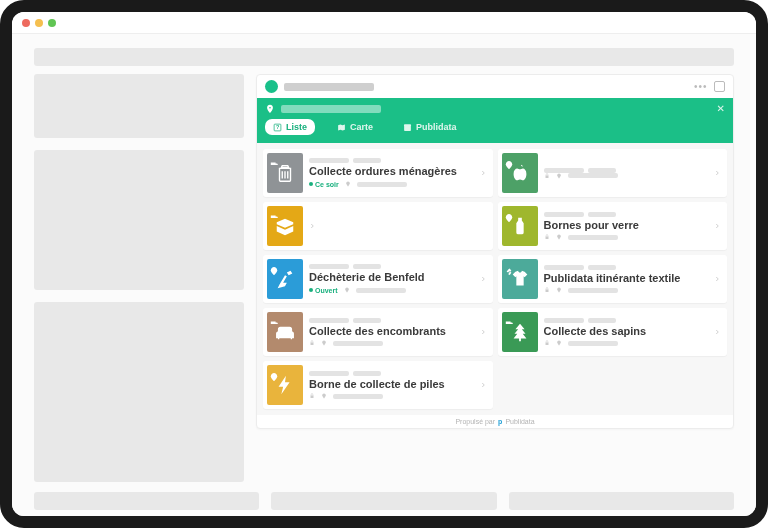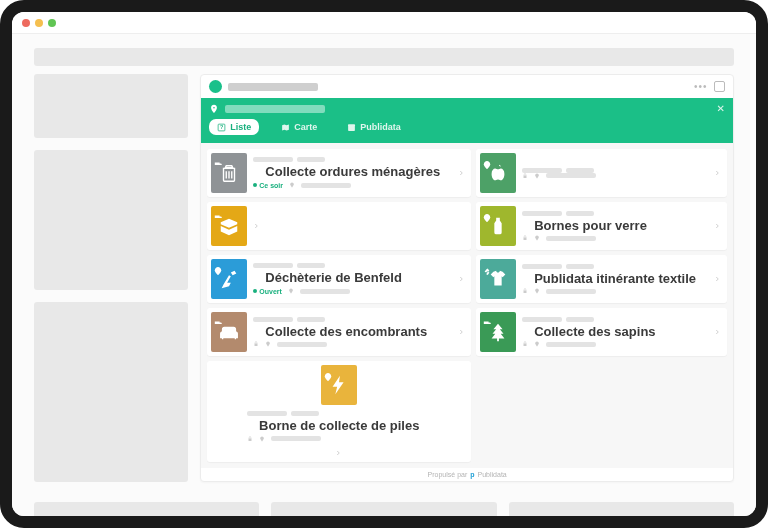--- a/index.html
+++ b/index.html
@@ -29,29 +29,29 @@
   .green-bar { background: #1bbf87; padding: 5px 8px; display: flex; align-items: center; gap: 6px; }
   .pin-icon { width: 10px; height: 10px; fill: #fff; }
   .loc-label { width: 100px; height: 8px; background: rgba(255,255,255,0.45); border-radius: 2px; }
   .close-x { margin-left: auto; color: #fff; font-size: 10px; opacity: .85; }
   .tab-row { background: #1bbf87; padding: 0 8px 8px; display: flex; gap: 14px; align-items: center; }
   .tab { display: flex; align-items: center; gap: 4px; color: #dff6ed; font-size: 9px; font-weight: 600; padding: 3px 8px; border-radius: 7px; }
   .tab.active { background: #fff; color: #19b07e; }
   .tab svg { width: 9px; height: 9px; fill: currentColor; }
   .cards { display: grid; grid-template-columns: 1fr 1fr; gap: 5px; padding: 6px; background: #f7f7f7; }
   .card { background: #fff; border-radius: 3px; display: flex; align-items: center; padding: 4px; gap: 6px; box-shadow: 0 1px 1px rgba(0,0,0,0.04); position: relative; }
-  .card.single { grid-column: 1; flex-direction: column; }
+  .card.single { grid-column: 1; }
   .card-icon { width: 36px; height: 40px; border-radius: 2px; display: flex; align-items: center; justify-content: center; position: relative; flex-shrink: 0; }
   .card-icon .flag { position: absolute; top: 2px; left: 2px; width: 10px; height: 8px; }
   .card-icon .flag svg { width: 10px; height: 8px; fill: #fff; }
   .card-icon .main-svg { width: 22px; height: 22px; fill: #fff; }
   .card-body { flex: 1; min-width: 0; }
   .meta-top { display: flex; gap: 4px; align-items: center; }
   .ph-line { height: 5px; background: #e3e3e3; border-radius: 2px; }
-  .card-title { font-size: 13px; font-weight: 700; color: #3a3a3a; line-height: 1.2; margin: 2px 12px; white-space: nowrap; overflow: hidden; text-overflow: ellipsis; }
+  .card-title { font-size: 11px; font-weight: 700; color: #3a3a3a; line-height: 1.2; margin: 2px 0; white-space: nowrap; overflow: hidden; text-overflow: ellipsis; }
   .meta-bot { display: flex; gap: 6px; align-items: center; }
   .status { font-size: 7px; font-weight: 700; display: flex; align-items: center; gap: 2px; }
   .status.green { color: #19b07e; }
   .status-dot { width: 4px; height: 4px; border-radius: 50%; background: currentColor; }
   .pin2 { width: 6px; height: 6px; fill: #ccc; }
   .lock { width: 6px; height: 6px; fill: #ccc; }
   .chev { width: 6px; height: 10px; fill: #bdbdbd; margin-right: 3px; flex-shrink: 0; }
   .powered { text-align: center; font-size: 7px; color: #b4b4b4; padding: 3px 0; display: flex; justify-content: center; gap: 3px; align-items: center; }
   .p-logo { color: #22a0d6; font-weight: 700; font-size: 7px; }
   .bottom-row { display: flex; gap: 12px; padding: 0 22px; }

